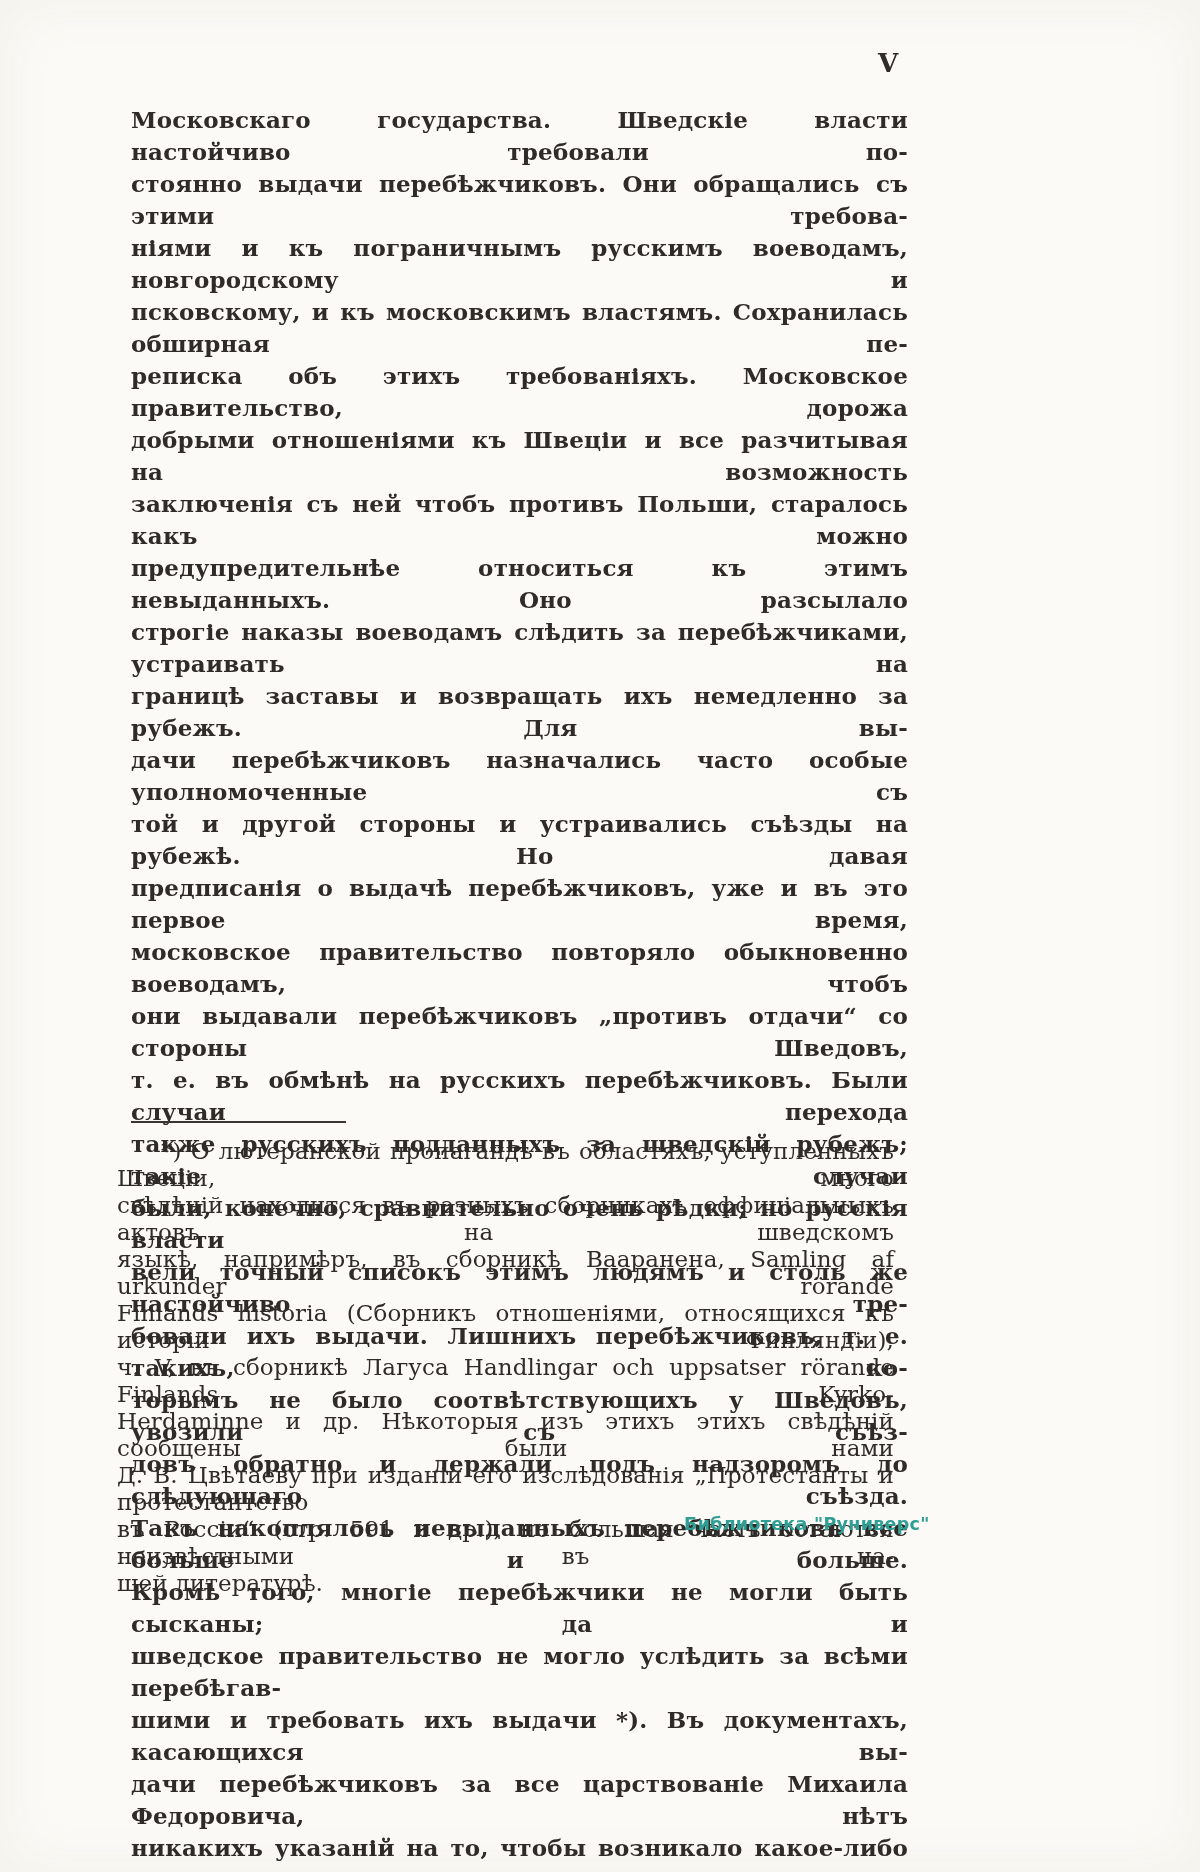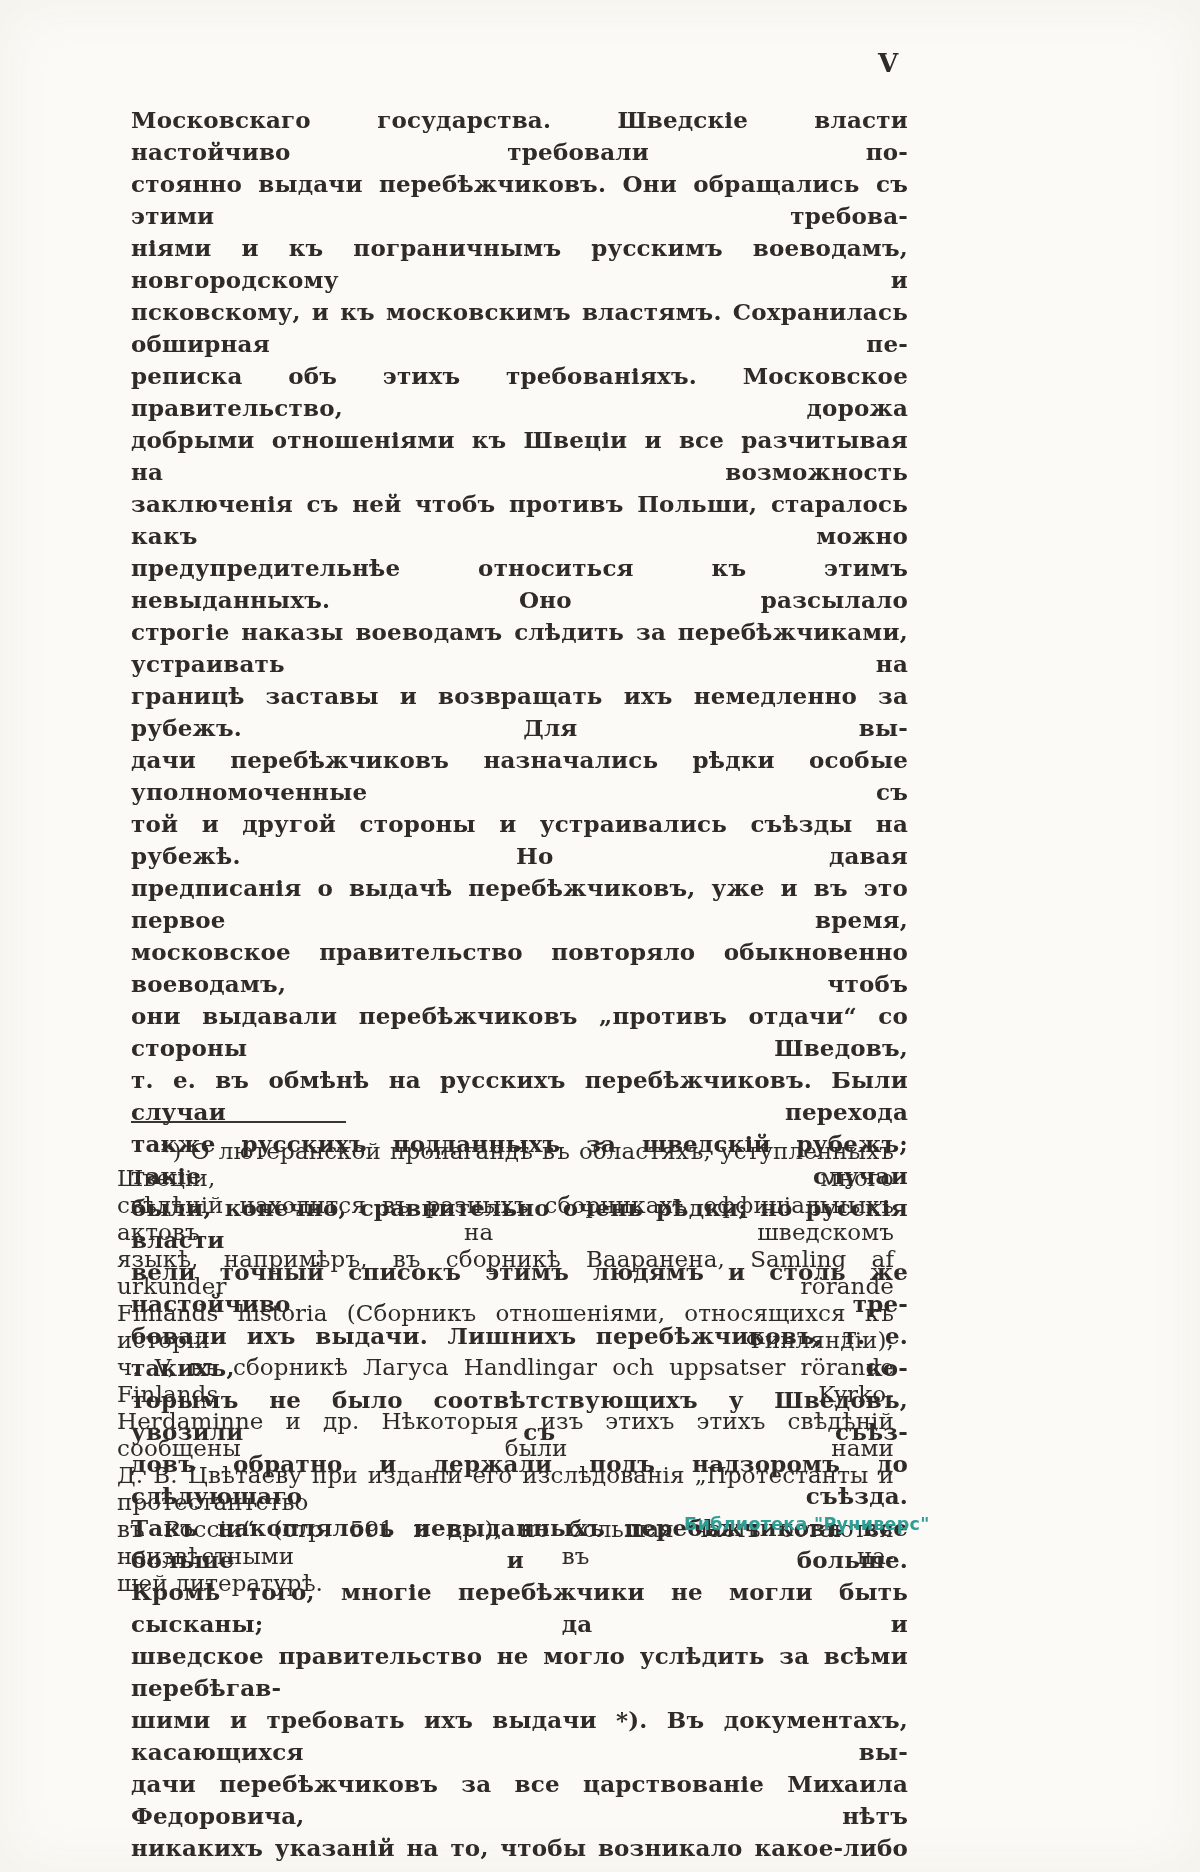--- a/index.html
+++ b/index.html
@@ -86,21 +86,21 @@
     <div class="line">Московскаго государства. Шведскіе власти настойчиво требовали по-</div>
     <div class="line">стоянно выдачи перебѣжчиковъ. Они обращались съ этими требова-</div>
     <div class="line">ніями и къ пограничнымъ русскимъ воеводамъ, новгородскому и</div>
     <div class="line">псковскому, и къ московскимъ властямъ. Сохранилась обширная пе-</div>
     <div class="line">реписка объ этихъ требованіяхъ. Московское правительство, дорожа</div>
     <div class="line">добрыми отношеніями къ Швеціи и все разчитывая на возможность</div>
     <div class="line">заключенія съ ней чтобъ противъ Польши, старалось какъ можно</div>
     <div class="line">предупредительнѣе относиться къ этимъ невыданныхъ. Оно разсылало</div>
     <div class="line">строгіе наказы воеводамъ слѣдить за перебѣжчиками, устраивать на</div>
     <div class="line">границѣ заставы и возвращать ихъ немедленно за рубежъ. Для вы-</div>
-    <div class="line">дачи перебѣжчиковъ назначались рѣдки особые уполномоченные съ</div>
+    <div class="line">дачи перебѣжчиковъ назначались часто особые уполномоченные съ</div>
     <div class="line">той и другой стороны и устраивались съѣзды на рубежѣ. Но давая</div>
     <div class="line">предписанія о выдачѣ перебѣжчиковъ, уже и въ это первое время,</div>
     <div class="line">московское правительство повторяло обыкновенно воеводамъ, чтобъ</div>
     <div class="line">они выдавали перебѣжчиковъ „противъ отдачи“ со стороны Шведовъ,</div>
     <div class="line">т. е. въ обмѣнѣ на русскихъ перебѣжчиковъ. Были случаи перехода</div>
     <div class="line">также русскихъ подданныхъ за шведскій рубежъ; такіе случаи</div>
     <div class="line">были, конечно, сравнительно очень рѣдки; но русскія власти</div>
     <div class="line">вели точный списокъ этимъ людямъ и столь же настойчиво тре-</div>
     <div class="line">бовали ихъ выдачи. Лишнихъ перебѣжчиковъ, т. е. такихъ, ко-</div>
     <div class="line">торымъ не было соотвѣтствующихъ у Шведовъ, увозили съ съѣз-</div>

